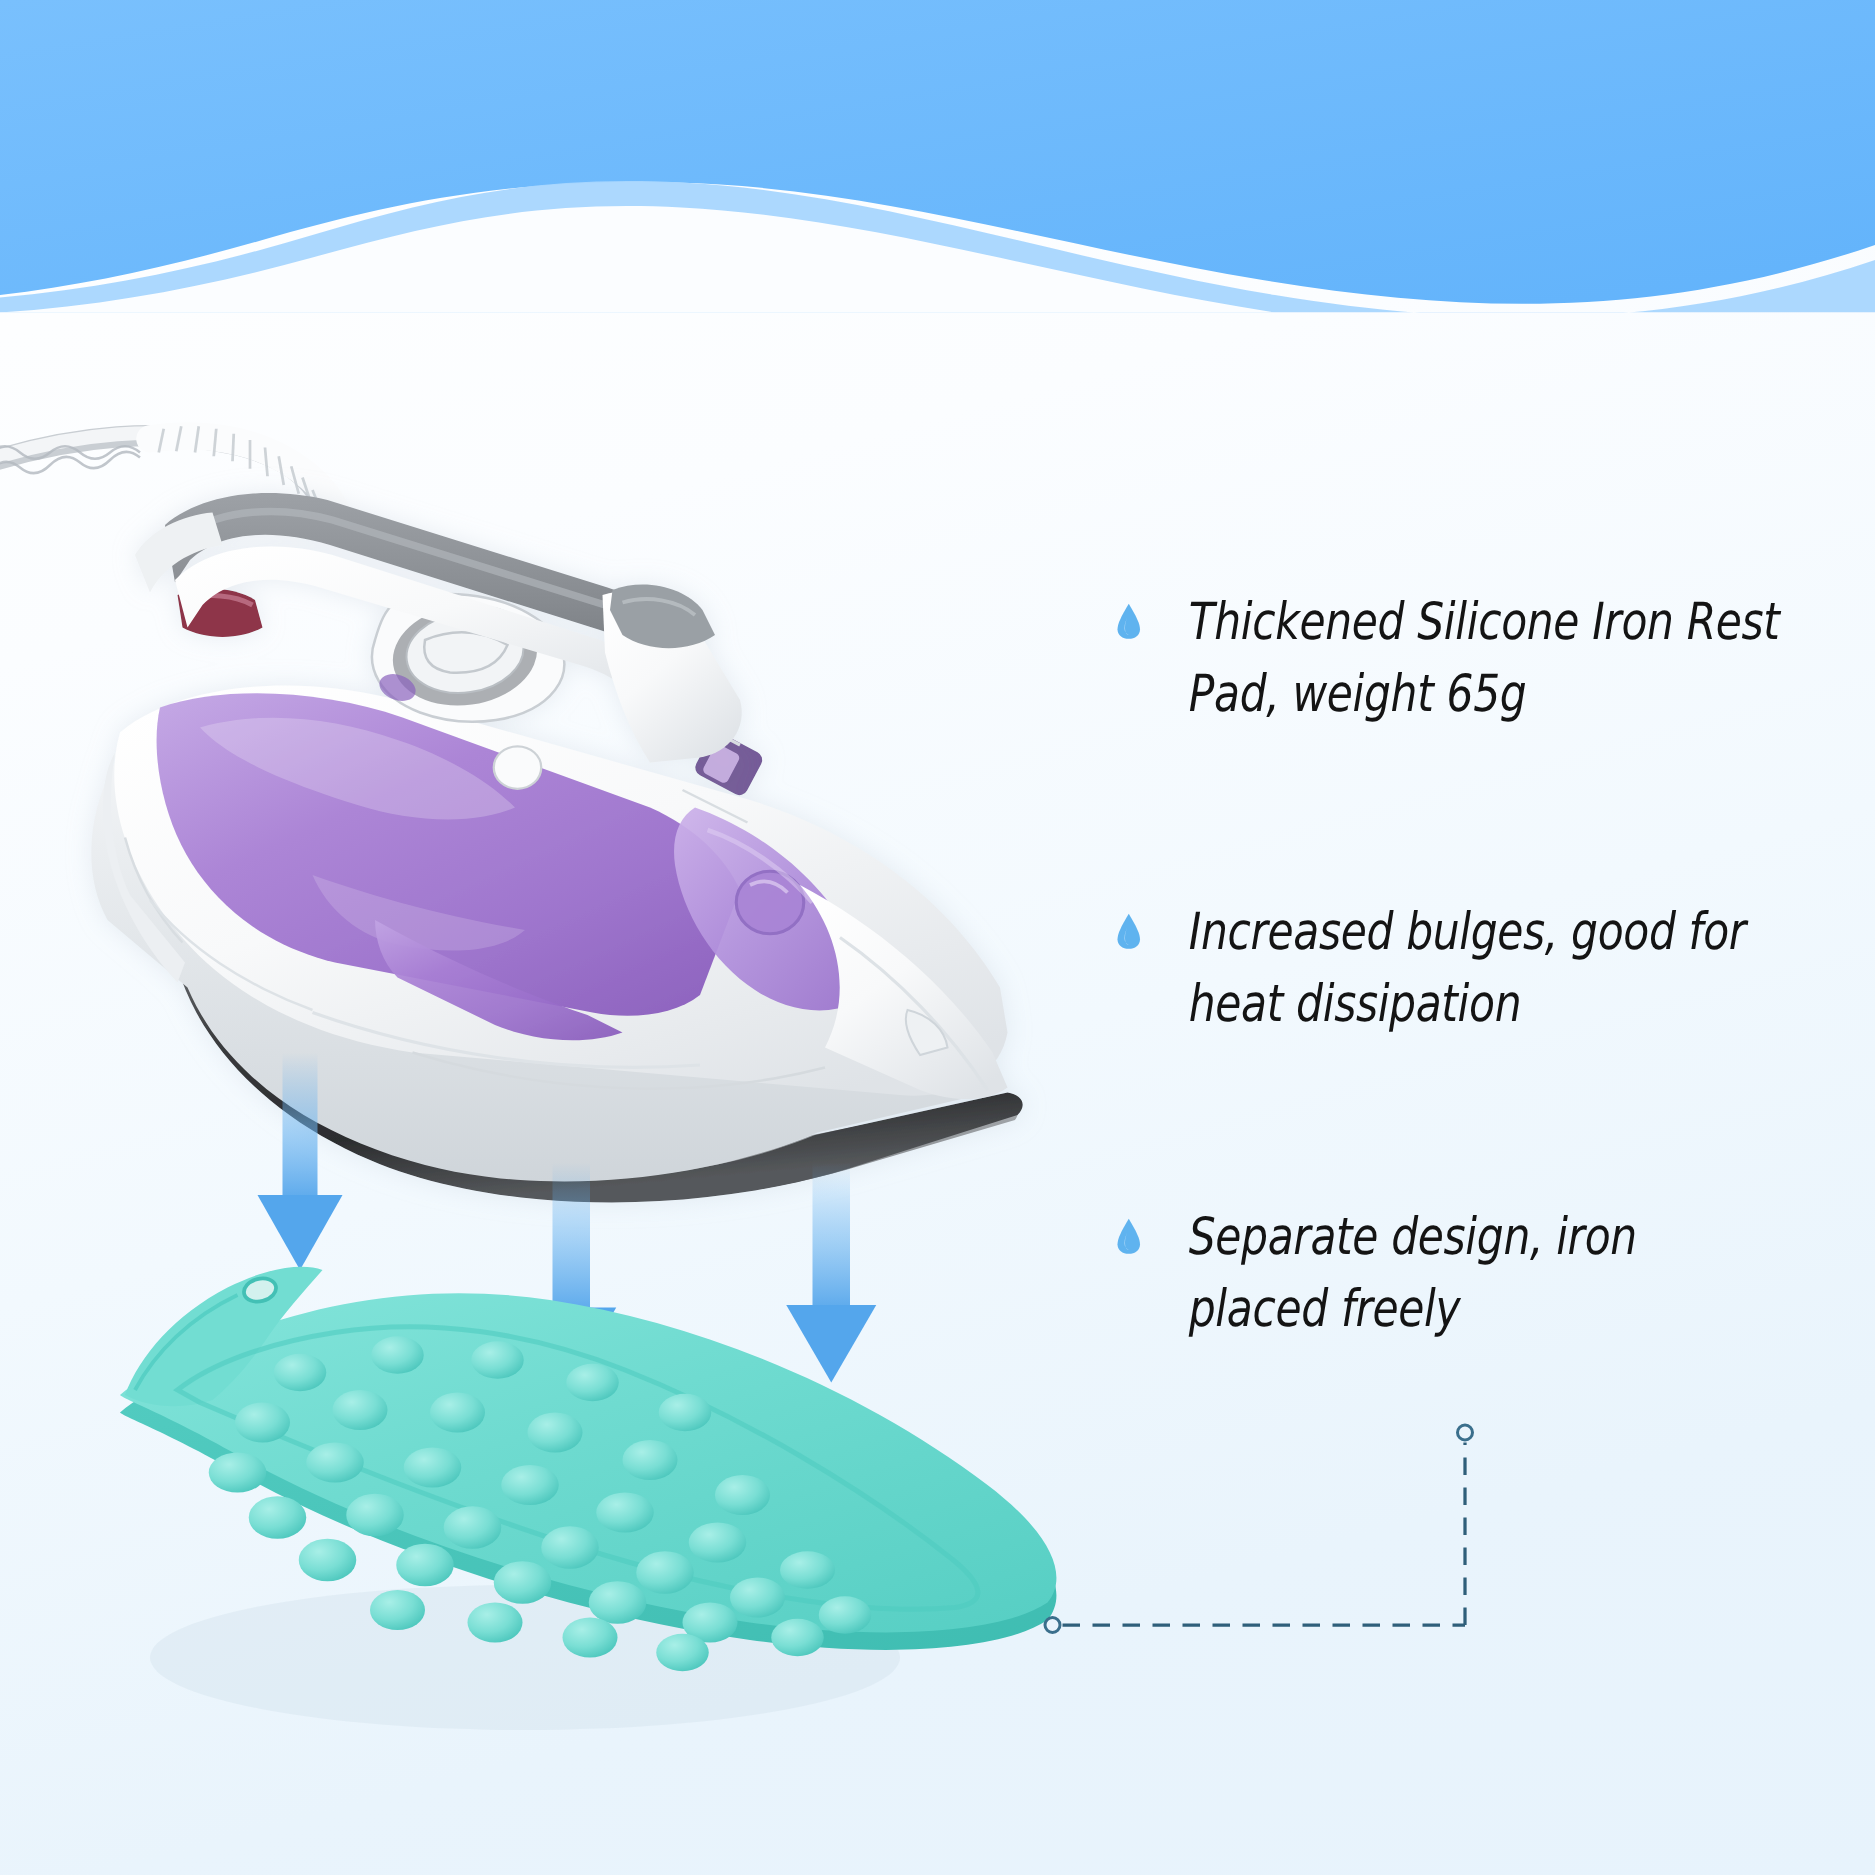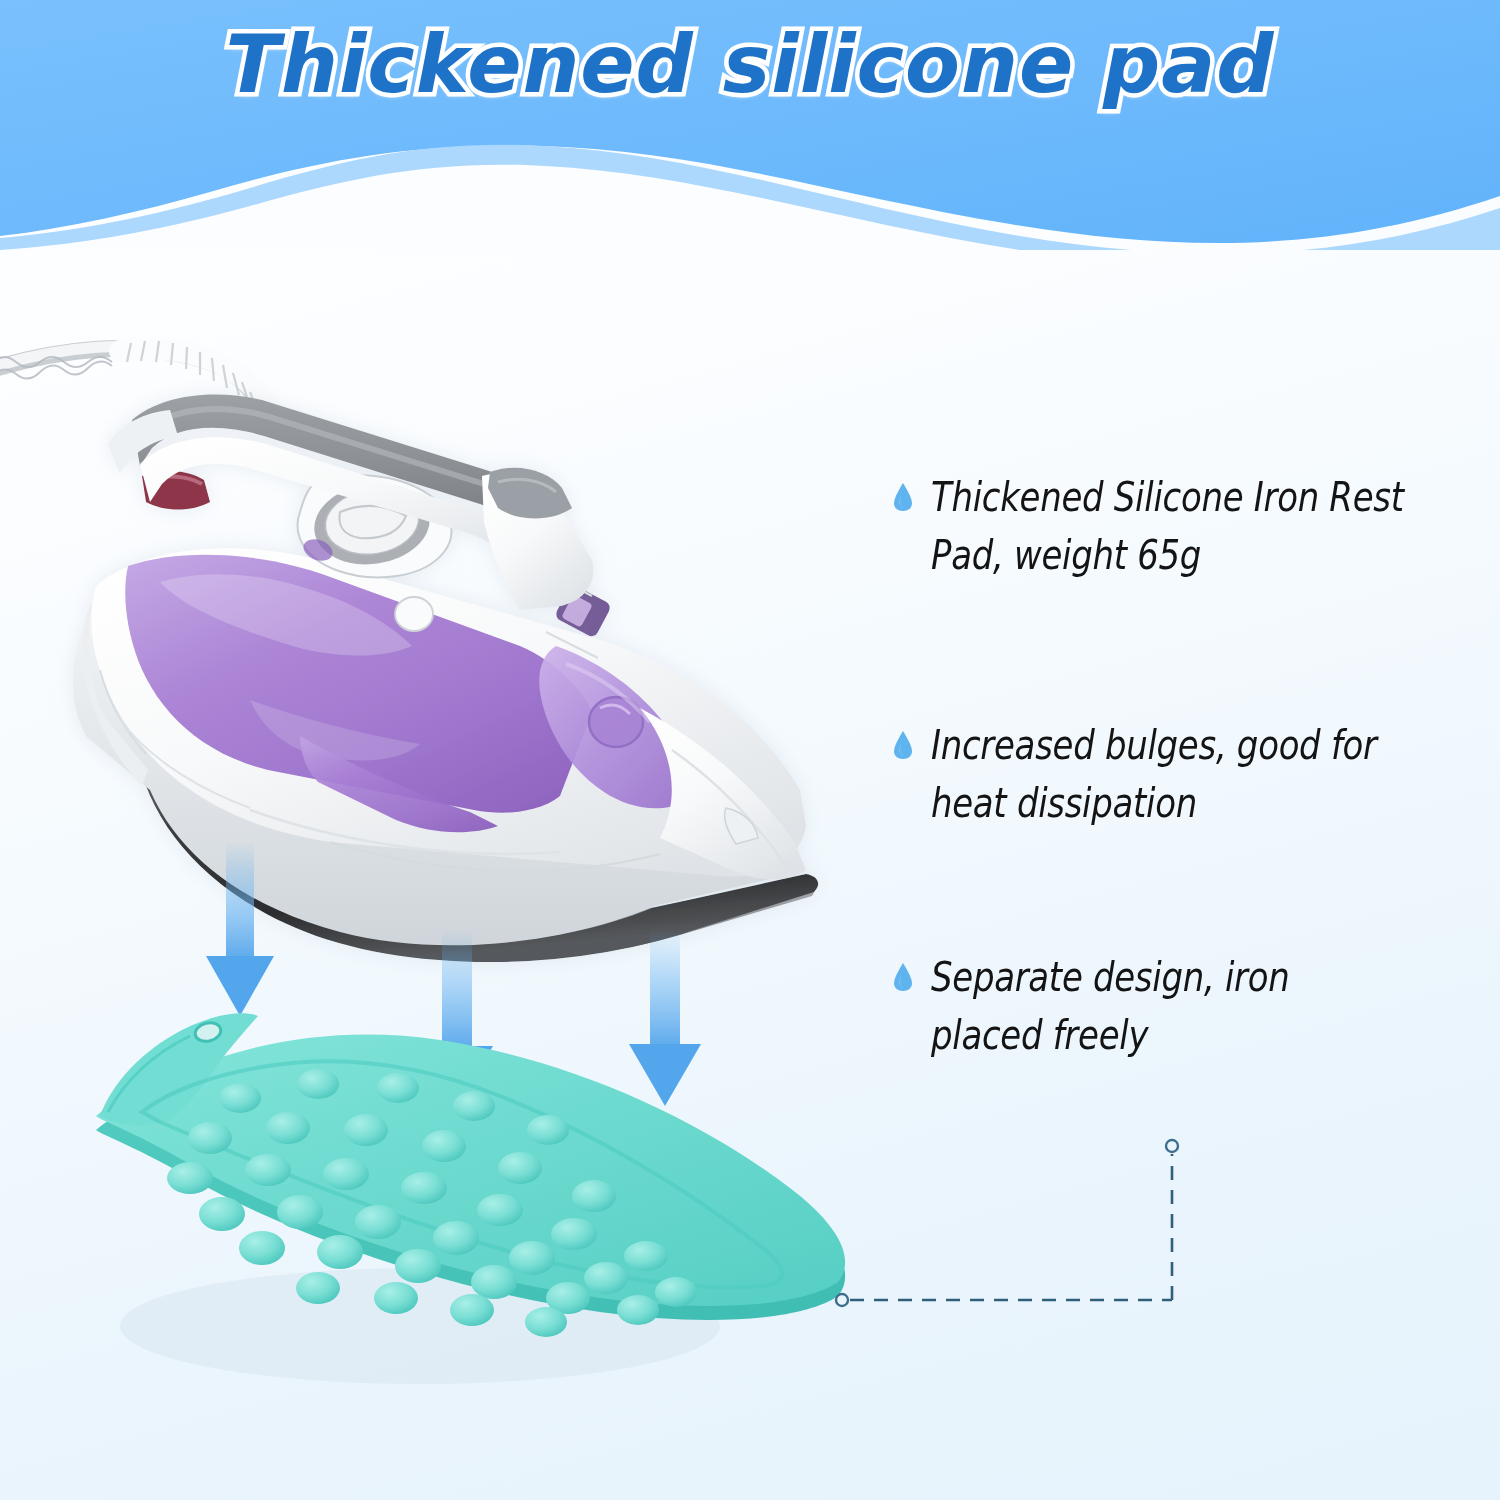--- a/index.html
+++ b/index.html
@@ -21,24 +21,24 @@
     font-weight:700;font-style:italic;
     font-size:80px;letter-spacing:1px;
     color:#1e73c8;
     -webkit-text-stroke:9px #ffffff;
     paint-order:stroke fill;
     text-shadow:0 3px 5px rgba(255,255,255,.85);
   }
 
   
   .bullets{position:absolute;left:893px;top:468px;width:600px;}
-  .bullet{position:absolute;display:flex;align-items:flex-start;gap:18px;width:600px;}
+  .bullet{position:absolute;display:flex;align-items:flex-start;gap:38px;width:600px;}
   .bullet.b0{top:0px;}
   .bullet.b1{top:248px;}
-  .bullet.b2{top:480px;}
+  .bullet.b2{top:492px;}
   .drop{flex:0 0 auto;margin-top:14px;}
   .btext{
     font-family:"DejaVu Sans Condensed","DejaVu Sans",sans-serif;
     font-style:italic;font-weight:400;
     font-size:41px;line-height:1.42;
     color:#141414;letter-spacing:-.3px;
     transform:scaleX(.92);transform-origin:left top;
     white-space:pre-line;
   }
 
@@ -71,23 +71,20 @@
       <path d="M0,238 C90,230 170,212 250,188
                C350,158 430,140 545,146
                C700,154 850,208 1020,236
                C1190,264 1340,262 1500,208
                V250 H0 Z" fill="#a8d6fe" opacity=".95"></path>
 
       <path d="M0,250 C90,244 170,228 250,206
                C350,178 430,160 545,166
                C700,174 850,224 1020,250 H0 Z" fill="#fbfdff"></path>
     </svg>
-    <div class="title-wrap">
-      <span class="title">Thickened silicone pad</span>
-    </div>
   </div>
 
   <div class="art">
     <svg width="900" height="1180" viewBox="0 0 900 1180">
       <defs>
 
         <linearGradient id="bodyG" x1="0.1" y1="0" x2="0.8" y2="1">
           <stop offset="0" stop-color="#ffffff"></stop>
           <stop offset="0.45" stop-color="#f8f9fa"></stop>
           <stop offset="1" stop-color="#dfe3e7"></stop>

